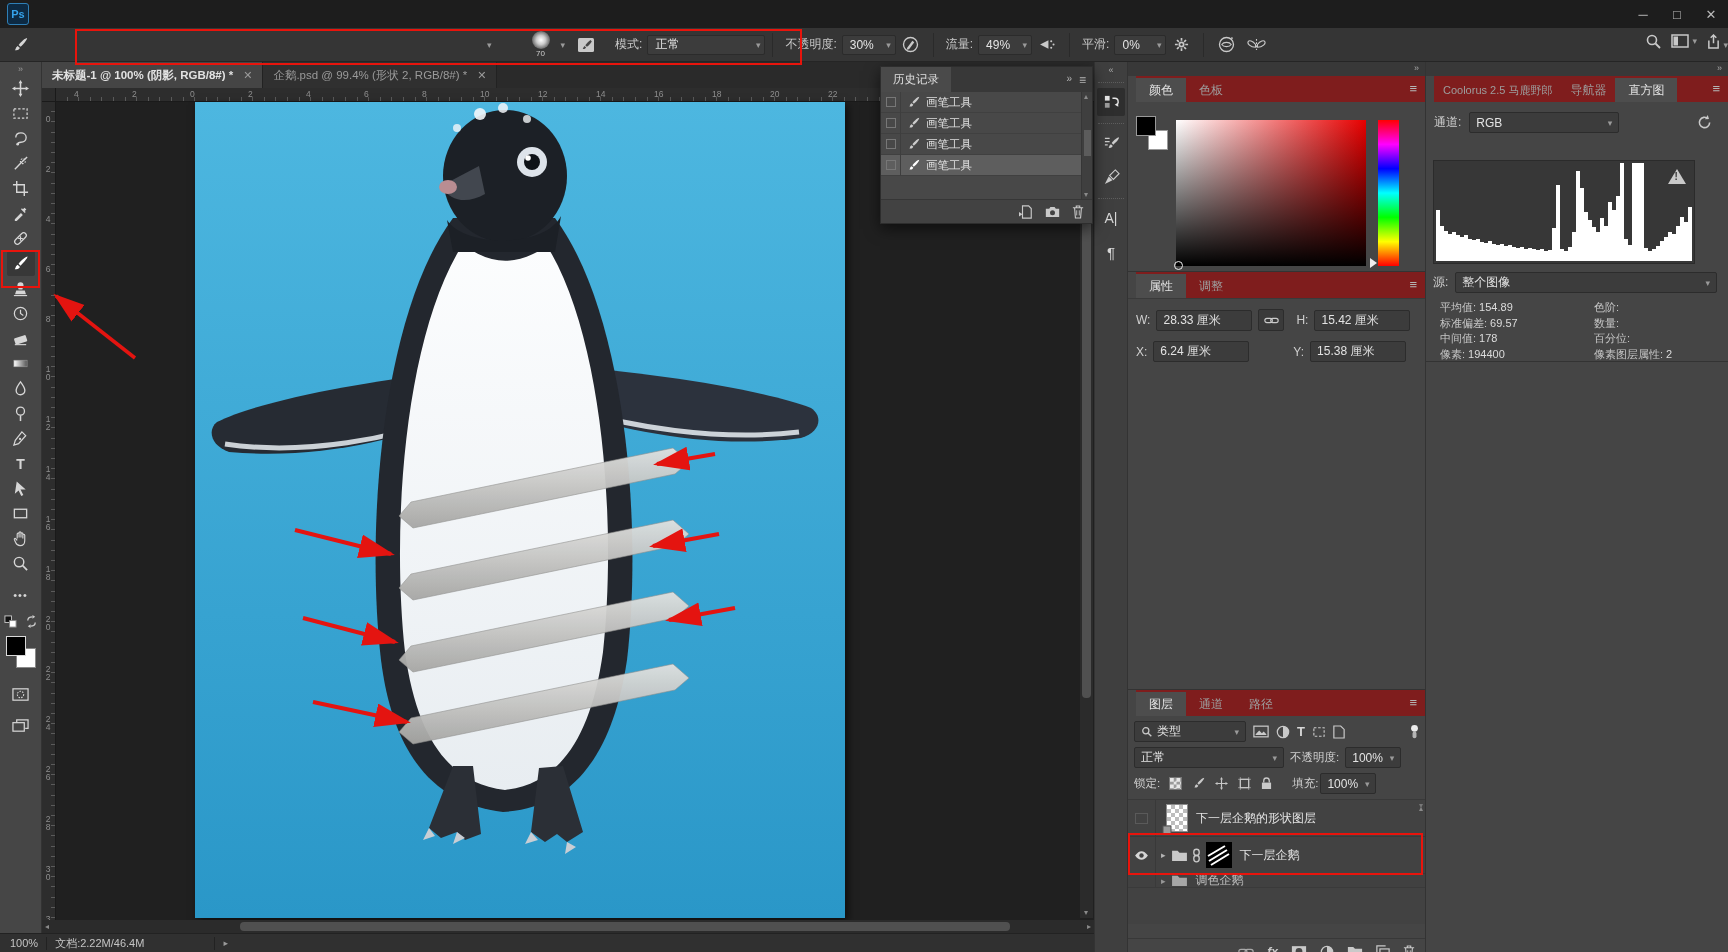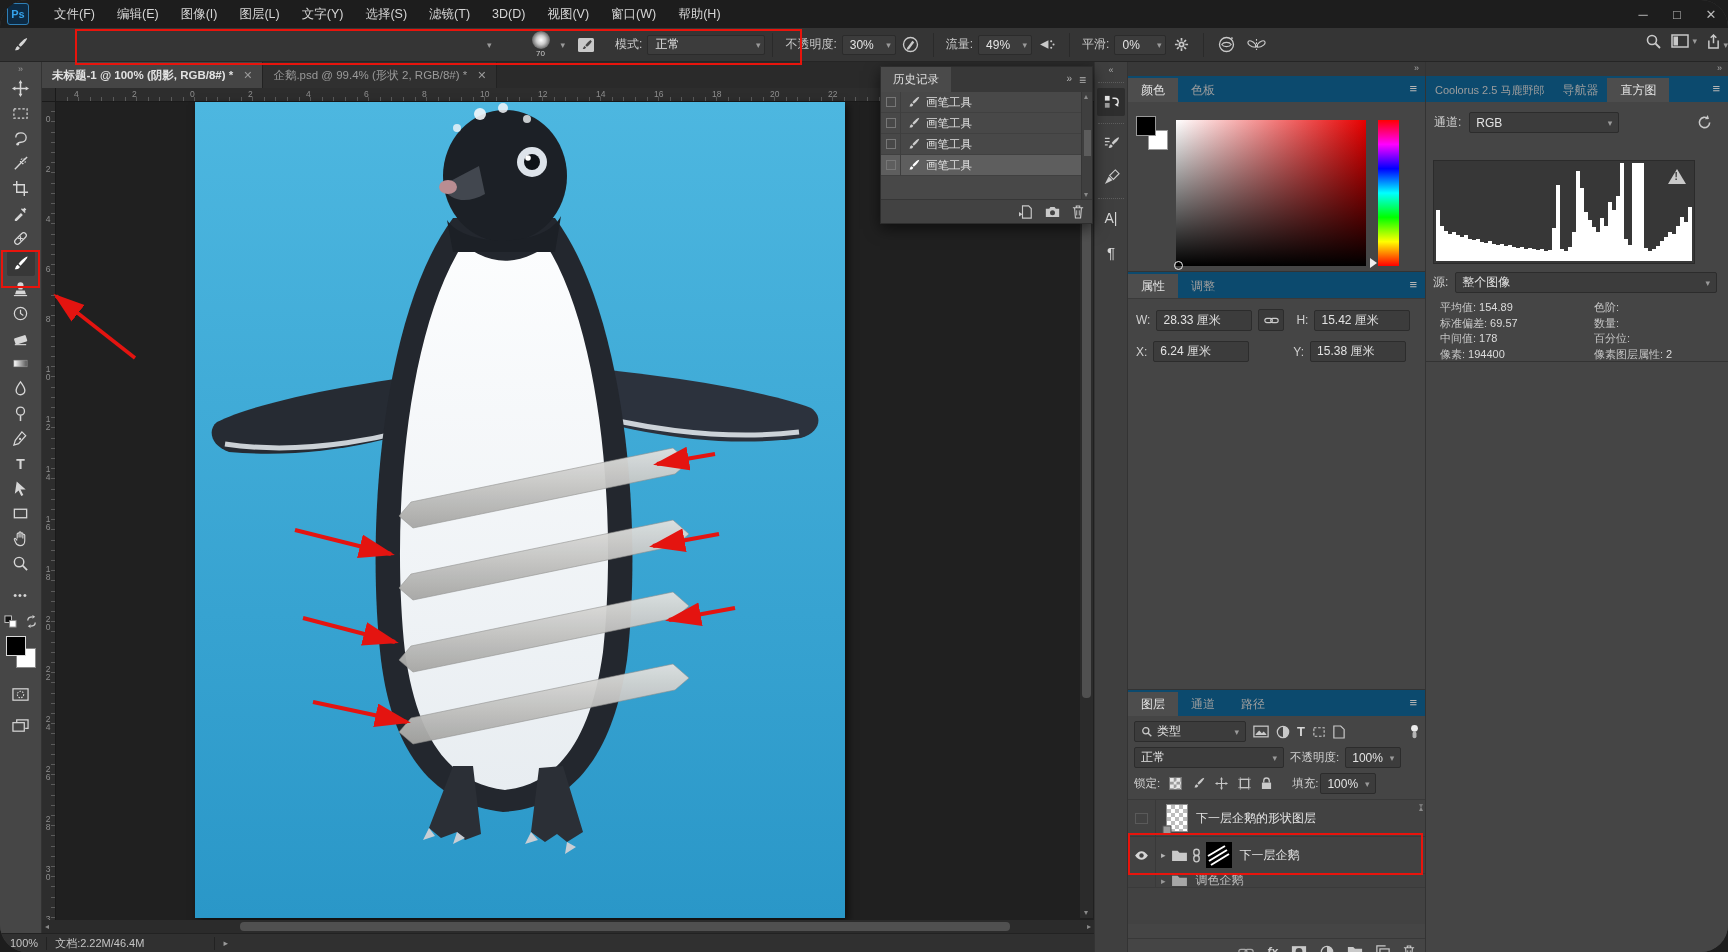--- a/index.html
+++ b/index.html
@@ -1,18 +1,18 @@
 <!DOCTYPE html>
 <html style="--ann: #e8140c;"><head>
 <meta charset="utf-8">
 <style>
   * { margin:0; padding:0; box-sizing:border-box; }
   html,body { width:1728px; height:952px; overflow:hidden; background:#1d1d1d;
               font-family:"Liberation Sans","DejaVu Sans",sans-serif; }
-  #app { position:relative; width:1728px; height:952px; background:#454545; overflow:hidden;border-radius:27px; }
+  #app { position:relative; width:1728px; height:952px; background:#454545; overflow:hidden; }
   .abs { position:absolute; }
   .txt { color:#cfcfcf; font-size:12px; white-space:nowrap; }
   svg { display:block; }
 
   
   #titlebar { left:0; top:0; width:1728px; height:28px; background:#1d1d1d; display:flex; align-items:center; z-index:60;}
   #ps-logo { width:22px; height:22px; margin-left:7px; border:1px solid #2f7fb6; border-radius:3px;
              background:#0d2a43; color:#35a2ea; font-size:11px; font-weight:bold;
              display:flex; align-items:center; justify-content:center; }
   #menus { display:flex; margin-left:14px; }
@@ -99,21 +99,21 @@
   #dockstrip { left:1094px; top:62px; width:34px; height:890px; background:#3f3f3f; border-left:1px solid #333; border-right:1px solid #333;
                display:flex; flex-direction:column; align-items:center; z-index:8;}
   #dockstrip .coll { color:#aaa; font-size:9px; line-height:16px; }
   .dock-ico { width:28px; height:28px; margin:3px 0; display:flex; align-items:center; justify-content:center; color:#d0d0d0; }
   .dock-ico.active { background:#2e2e2e; border-radius:2px; }
   .dock-div { width:26px; border-top:1px dotted #5e5e5e; margin:4px 0 2px; }
 
   
   .colhd { height:14px; background:#383838; position:relative; }
   .colhd .dd { position:absolute; right:6px; top:1px; color:#a8a8a8; font-size:9px; }
-  .ptabs { height:26px; background:#0c4a6e; display:flex; align-items:flex-end; position:relative;}
+  .ptabs { height:26px; background:#7f1d1d; display:flex; align-items:flex-end; position:relative;margin-left:8px;}
   .ptab { height:24px; padding:0 13px; display:flex; align-items:center; font-size:12px; color:#9d9d9d; }
   .ptab.on { background:#4d4d4d; color:#e3e3e3; }
   .pmenu { position:absolute; right:8px; top:5px; color:#b5b5b5; font-size:13px; }
   .field { height:21px; background:#3c3c3c; border:1px solid #2c2c2c; border-radius:2px; color:#e3e3e3;
            font-size:12px; display:flex; align-items:center; padding:0 6px; }
   .caret { color:#9a9a9a; font-size:9px; margin-left:auto; padding-left:5px;}
 
   #col1 { left:1128px; top:62px; width:297px; height:890px; background:#454545; z-index:8; }
   #col2 { left:1425px; top:62px; width:303px; height:890px; background:#454545; border-left:1px solid #333; z-index:8; }
 
@@ -149,33 +149,20 @@
   
   .ann-rect { position:absolute; border:2px solid var(--ann,#e8140c); z-index:70; pointer-events:none; }
 </style>
 </head>
 <body>
 
 <div id="app">
 
   <div id="titlebar" class="abs">
     <div id="ps-logo">Ps</div>
-    <nav id="menus">
-      <span>文件(F)</span>
-      <span>编辑(E)</span>
-      <span>图像(I)</span>
-      <span>图层(L)</span>
-      <span>文字(Y)</span>
-      <span>选择(S)</span>
-      <span>滤镜(T)</span>
-      <span>3D(D)</span>
-      <span>视图(V)</span>
-      <span>窗口(W)</span>
-      <span>帮助(H)</span>
-    </nav>
     <div id="winctl">
       <div>─</div>
       <div>□</div>
       <div>✕</div>
     </div>
   </div>
 
   <div id="optionsbar" class="abs">
     <div class="ob-ico" style="margin-left:8px">
       <svg viewBox="0 0 18 18" width="17" height="17">

